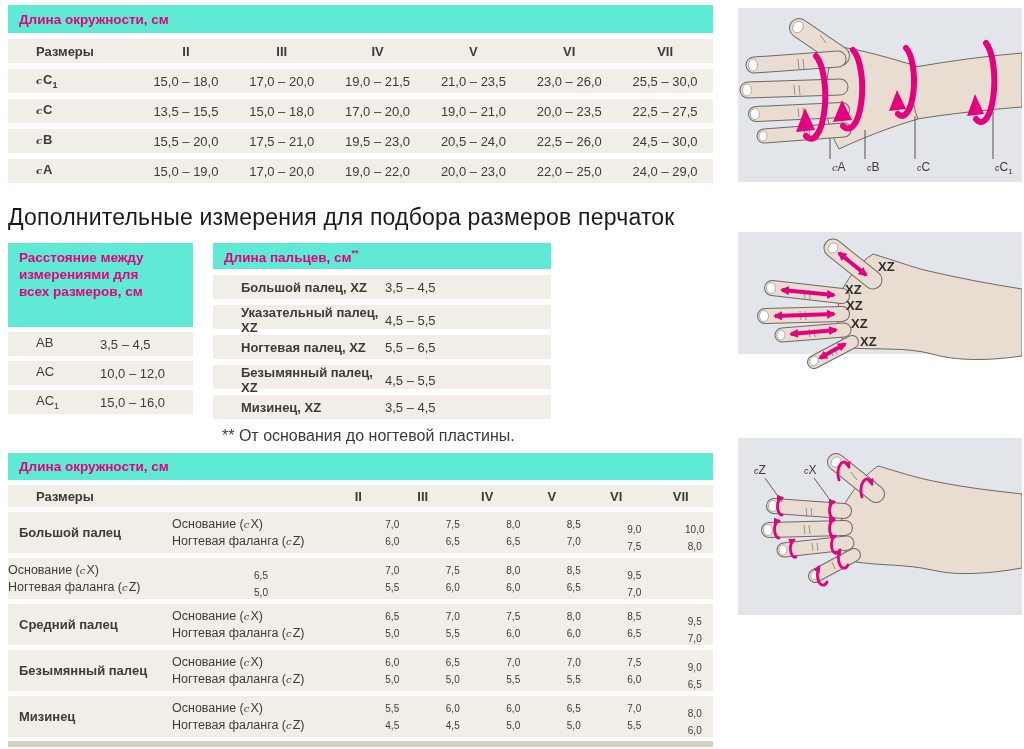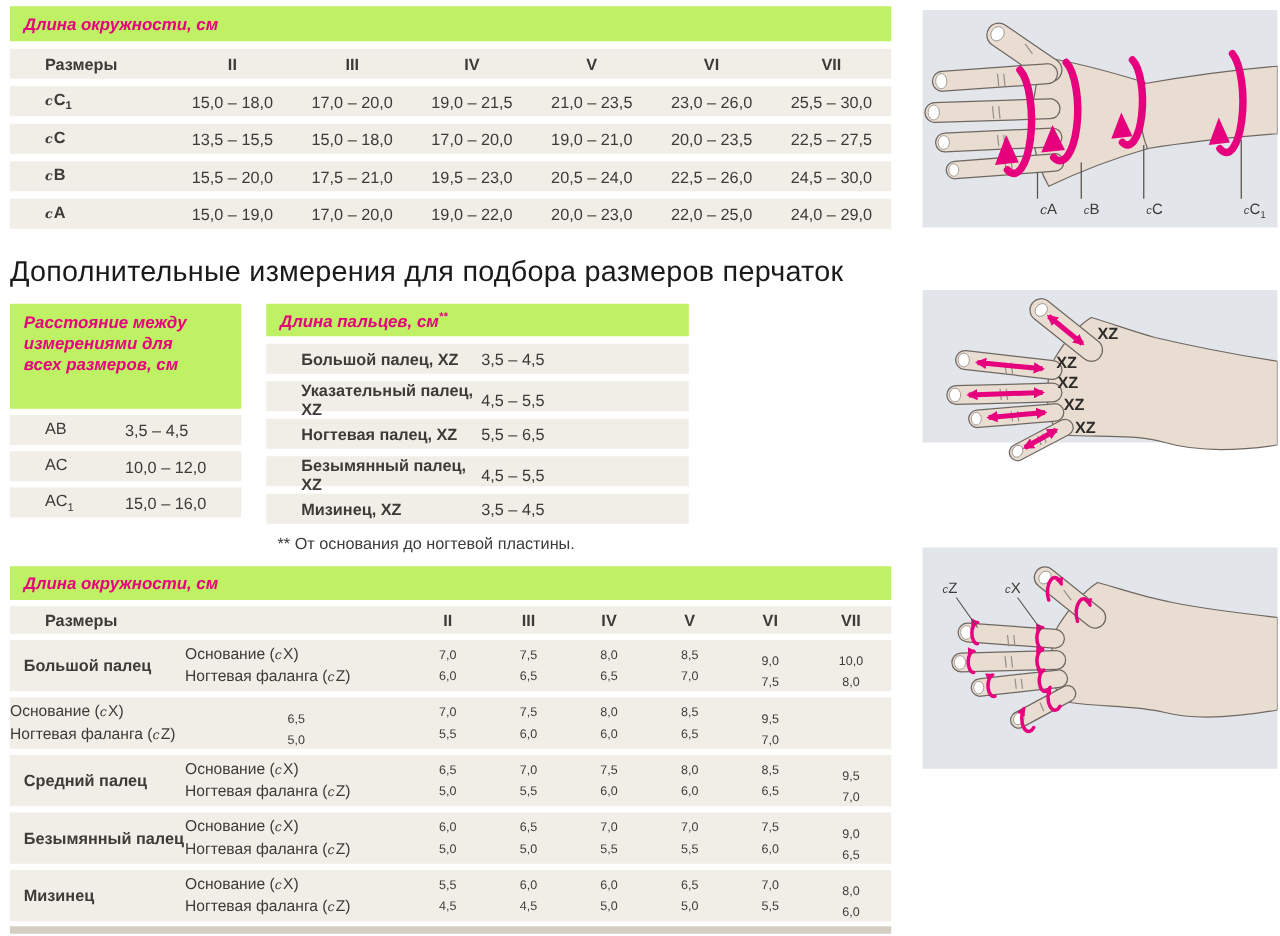--- a/index.html
+++ b/index.html
@@ -4,44 +4,44 @@
 <style>
   html,body { margin:0; padding:0; }
   body {
     width:1024px; height:749px; position:relative; overflow:hidden;
     background:#ffffff; color:#3d3b38;
     font-family:"Liberation Sans", sans-serif;
   }
   .abs { position:absolute; }
   
   .bar {
-    background:#bef264; color:#e6007e; font-weight:bold; font-size:13.5px;
-    display:flex; align-items:center; padding:0 11px; box-sizing:border-box;font-style:italic;
+    background:#5eead4; color:#e6007e; font-weight:bold; font-size:13.5px;
+    display:flex; align-items:center; padding:0 11px; box-sizing:border-box;
   }
   .trow { display:grid; align-items:center; background:#f1eee8; font-size:13px; }
   .g7 { grid-template-columns:130px repeat(6,1fr); height:24px; margin-top:6px; }
   .cell { text-align:center; }
   .lab  { text-align:left; padding-left:28px; }
   .bold { font-weight:bold; }
   .cpfx { font-family:"DejaVu Serif", serif; font-style:italic; font-size:10px; margin-right:1px; }
   sub { font-size:9px; }
   sup.hdr { font-size:9px; vertical-align:super; }
   
   .mlbar { height:84px; padding:6px 30px 0 11px; line-height:17px; align-items:flex-start; }
   .mlrow { grid-template-columns:92px 1fr; height:24px; margin-top:5px; }
   .mlrow .val { text-align:left; }
   
   .mrbar { height:26px; }
   .mrrow { grid-template-columns:172px 1fr; height:24px; margin-top:6px; }
   .mrrow .val { text-align:left; }
-  .footnote { font-size:13px; color:#3d3b38; }
+  .footnote { font-size:16px; color:#3d3b38; }
   .heading { font-size:23px; font-weight:normal; color:#1c1a18; letter-spacing:0.2px; }
   
   .bh { grid-template-columns:140px 178px repeat(6,1fr); height:22px; margin-top:5px; }
-  .brow { grid-template-columns:140px 178px repeat(6,1fr); height:41px; margin-top:5px; }
+  .brow { grid-template-columns:140px 178px repeat(6,1fr); height:41px; margin-top:5px;gap:24px; }
   .bl { font-weight:bold; font-size:13px; line-height:15px; padding-left:11px; }
   .bm { font-size:12.5px; line-height:17px; }
   .bv { text-align:center; font-size:10px; line-height:17px; }
   .bv span { display:block; }
   .dn { transform:translateY(5px); }
   .endbar { height:6px; background:#d5cec3; margin-top:4px; }
   
   .panel { position:absolute; left:738px; width:284px; background:#e2e6ea; }
   .panel svg { display:block; }
   text { font-family:"Liberation Sans", sans-serif; }

